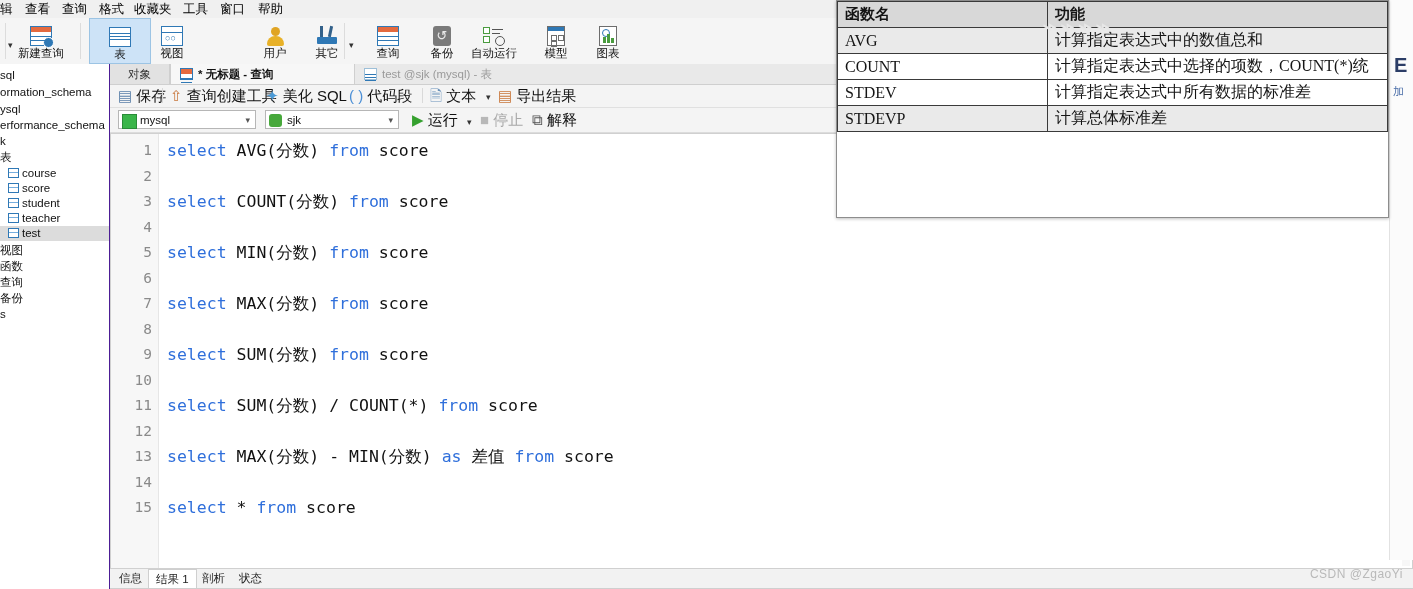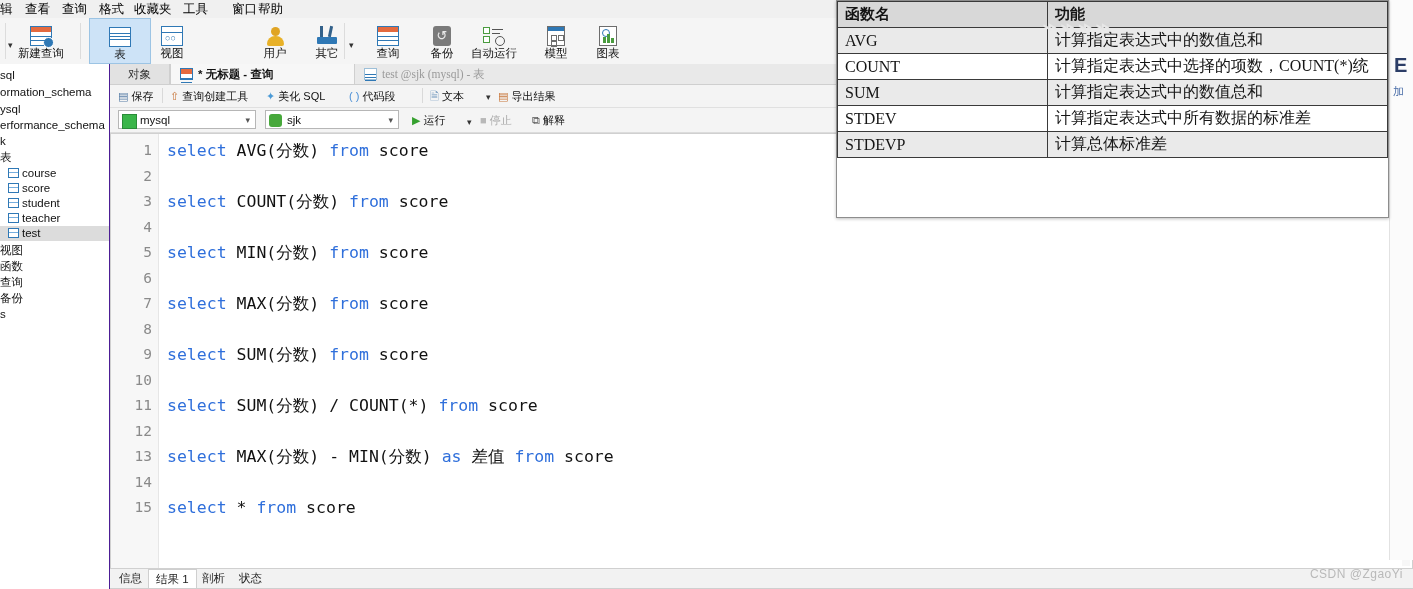--- a/index.html
+++ b/index.html
@@ -70,21 +70,21 @@
 
   
   #tabstrip{position:absolute;left:0;top:0;width:1303px;height:20px;background:#e9e9e9;border-bottom:1px solid #cfcfcf;}
   .tabitem{position:absolute;top:0;height:20px;line-height:20px;font-size:11.5px;color:#222;padding:0 9px;white-space:nowrap;box-sizing:border-box;}
   .tabitem.obj{background:#e2e2e2;border-right:1px solid #cfcfcf;color:#333;}
   .tabitem.active{background:#f7f7f7;border-left:1px solid #cfcfcf;border-right:1px solid #cfcfcf;font-weight:bold;color:#111;}
   .tabitem.dim{background:#e9e9e9;color:#9a9a9a;}
 
   
   #qtools{position:absolute;left:0;top:21px;width:1303px;height:22px;background:#f4f4f4;border-bottom:1px solid #e0e0e0;}
-  .tbtn{position:absolute;top:2px;height:18px;line-height:18px;font-size:11px;color:#111;white-space:nowrap;}
+  .tbtn{position:absolute;top:2px;height:18px;line-height:18px;font-size:15px;color:#111;white-space:nowrap;}
   .tbtn.dis{color:#a8a8a8;}
   .tsep{position:absolute;top:3px;width:1px;height:15px;background:#d9d9d9;}
 
   
   #connbar{position:absolute;left:0;top:44px;width:1303px;height:24px;background:#f4f4f4;border-bottom:1px solid #dcdcdc;}
   .combo{position:absolute;top:2px;height:19px;background:#fff;border:1px solid #b6b6b6;box-sizing:border-box;font-size:11.5px;color:#111;}
   .combo .lbl{position:absolute;left:21px;top:2px;line-height:15px;}
   .combo .arrow{position:absolute;right:5px;top:4px;font-size:9px;color:#555;}
   .cico{position:absolute;left:3px;top:3px;width:13px;height:13px;}
 
@@ -129,21 +129,21 @@
 
 <div id="app">
 
   <div id="menubar">
       <div class="mi" style="left: 0px;">辑</div>
       <div class="mi" style="left: 25px;">查看</div>
       <div class="mi" style="left: 62px;">查询</div>
       <div class="mi" style="left: 99px;">格式</div>
       <div class="mi" style="left: 134px;">收藏夹</div>
       <div class="mi" style="left: 183px;">工具</div>
-      <div class="mi" style="left: 232px;">窗口</div>
+      <div class="mi" style="left: 220px;">窗口</div>
       <div class="mi" style="left: 258px;">帮助</div>
     </div>
 
   <div id="ribbon">
     <div class="ribbon-sep" style="left:5px;"></div>
     <div class="caret" style="left:8px;top:22px;">▾</div>
     <div class="ribbon-sep" style="left:80px;"></div>
     <div class="caret" style="left:349px;top:22px;">▾</div>
     <div class="ribbon-sep" style="left:344px;"></div>
   <div class="ribbon-btn" style="left: 10px;">
@@ -211,21 +211,21 @@
       <div class="tnode" style="left: 0px; top: 243px;">s</div>
     </div>
 
   <div id="main">
 
     <div id="tabstrip">
       <div class="tabitem obj" style="left:0;width:60px;text-align:center;">对象</div>
       <div class="tabitem active" style="left:60px;width:185px;">
         <span class="ic ic-gridtop" style="width:13px;height:12px;vertical-align:-2px;margin-right:5px;"></span><span>* 无标题 - 查询</span>
       </div>
-      <div class="tabitem dim" style="left:245px;width:230px;font-family:Liberation Serif, serif;">
+      <div class="tabitem dim" style="left:245px;width:230px;">
         <span class="ic ic-grid" style="width:13px;height:12px;vertical-align:-2px;margin-right:5px;border-color:#9dbfd8;"></span><span>test @sjk (mysql) - 表</span>
       </div>
     </div>
 
     <div id="qtools">
       <div class="tbtn" style="left:8px;">
         <span style="color:#5a7fa8;">▤</span>
         <span>保存</span>
       </div>
       <div class="tsep" style="left:52px;"></div>
@@ -348,24 +348,20 @@
       </thead>
       <tbody id="refbody">
           <tr class="zebra">
             <td>AVG</td>
             <td>计算指定表达式中的数值总和</td>
           </tr>
           <tr>
             <td>COUNT</td>
             <td>计算指定表达式中选择的项数，COUNT(*)统</td>
           </tr>
-          <tr class="zebra">
-            <td>SUM</td>
-            <td>计算指定表达式中的数值总和</td>
-          </tr>
           <tr>
             <td>STDEV</td>
             <td>计算指定表达式中所有数据的标准差</td>
           </tr>
           <tr class="zebra">
             <td>STDEVP</td>
             <td>计算总体标准差</td>
           </tr>
         </tbody>
     </table>

